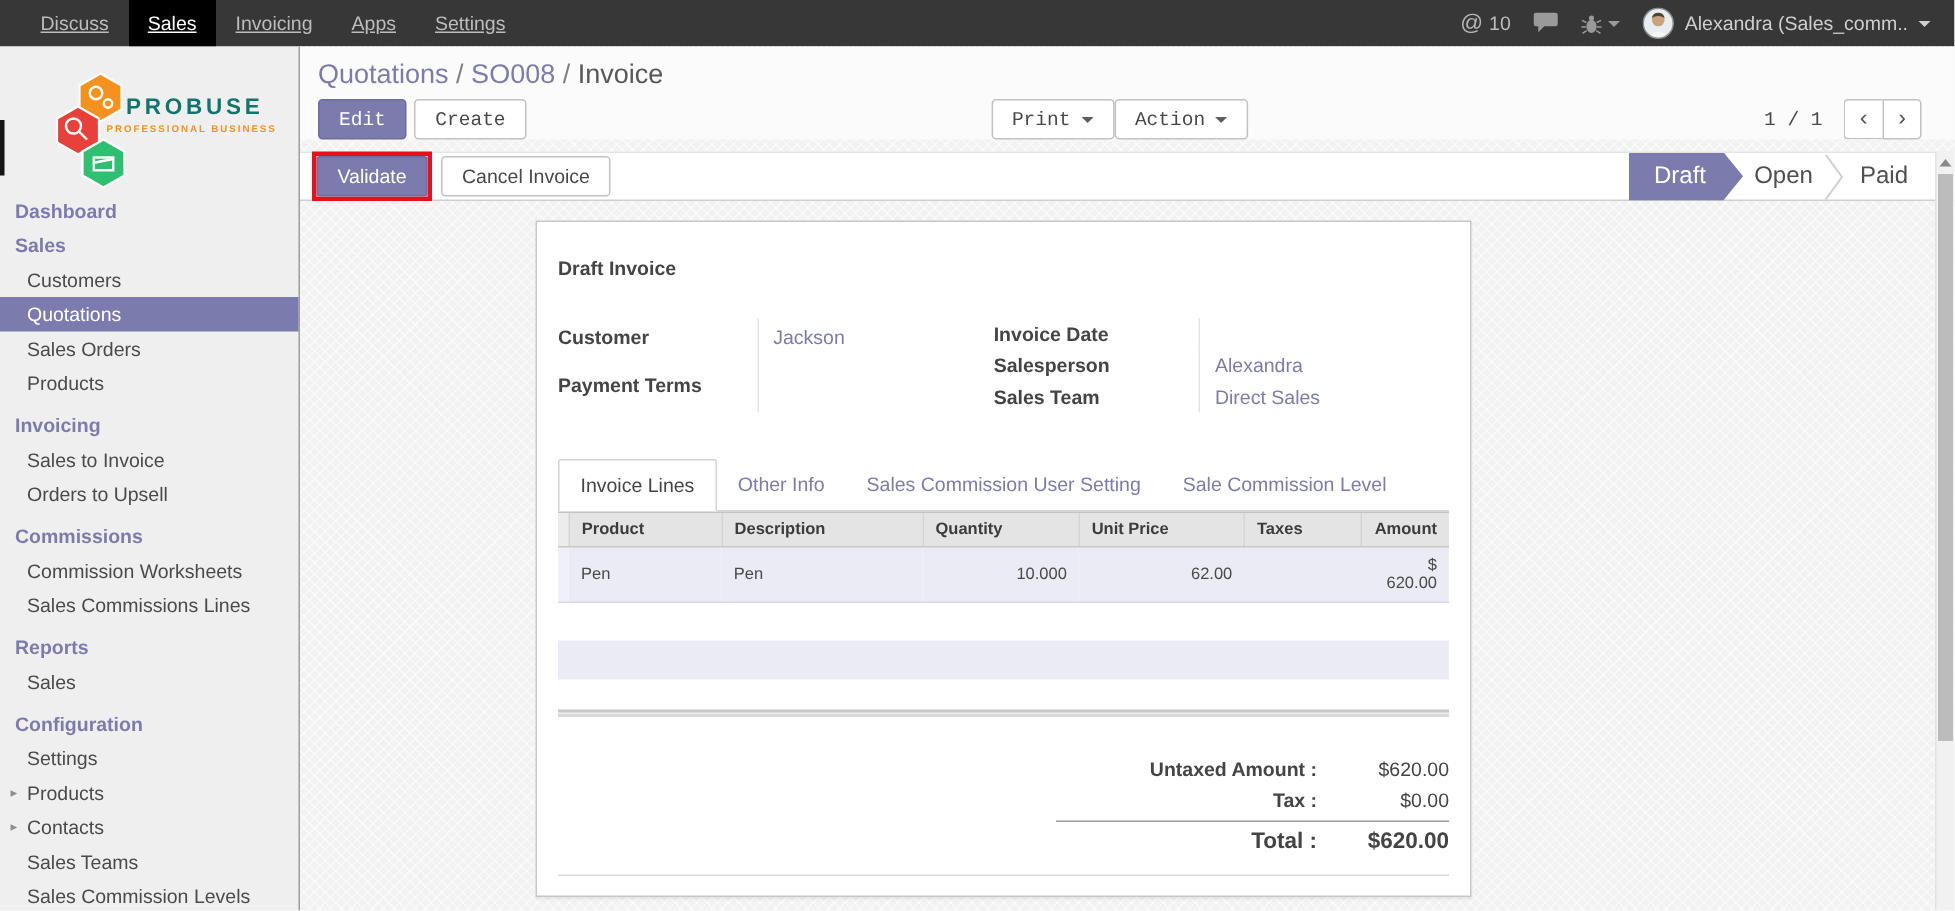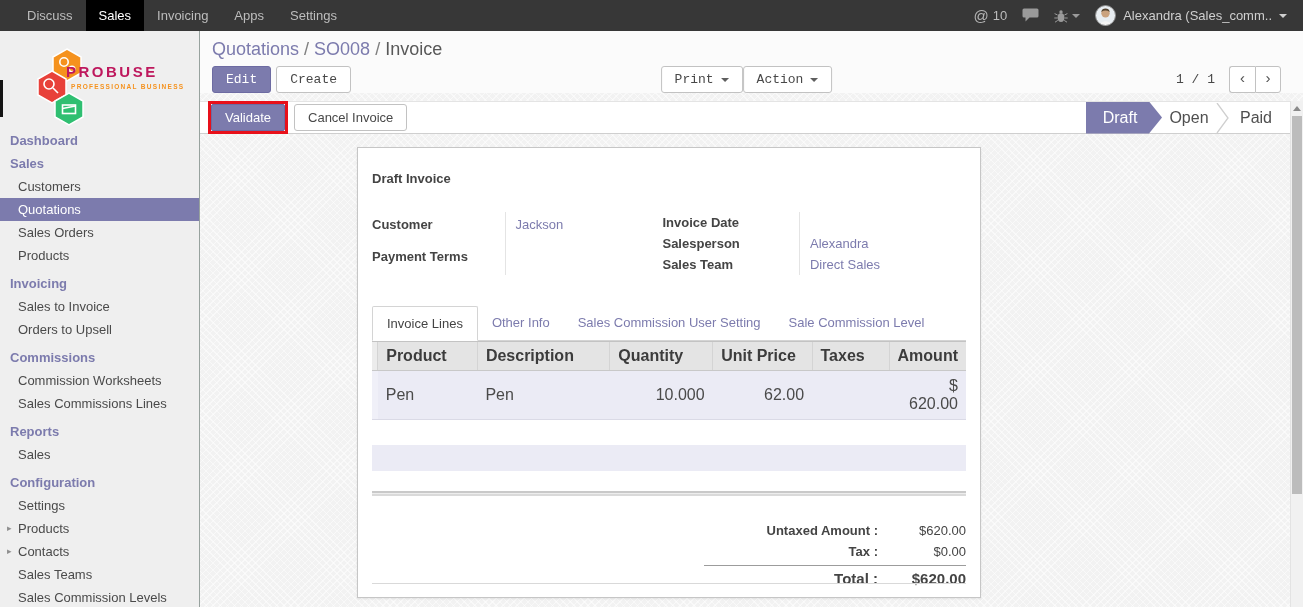--- a/index.html
+++ b/index.html
@@ -2,21 +2,21 @@
 <html><head>
 <meta charset="utf-8">
 <style>
   * { box-sizing: border-box; margin: 0; padding: 0; }
   html,body { width:1303px; height:607px; overflow:hidden; }
   body { font-family:"Liberation Sans", sans-serif; background:#fff; position:relative; }
 
   
   .topbar { height:31px; background:#373737; display:flex; align-items:stretch; color:#bdbdbd; font-size:13px; }
   .menu-left { display:flex; margin-left:14px; }
-  .menu-item { padding:0 13px; display:flex; align-items:center; cursor:pointer; white-space:nowrap; }
+  .menu-item { padding:0 13px; display:flex; align-items:center; cursor:pointer; white-space:nowrap;text-decoration:underline; }
   .menu-item.active { background:#000; color:#fff; }
   .menu-right { margin-left:auto; display:flex; align-items:center; padding-right:16px; gap:15px; }
   .mention { display:flex; align-items:center; gap:4px; cursor:pointer; }
   .at-glyph { font-size:15px; color:#b5b5b5; }
   .icon-btn { display:flex; align-items:center; gap:4px; cursor:pointer; }
   .caret-down { width:0; height:0; border-left:4px solid transparent; border-right:4px solid transparent; border-top:4px solid #9a9a9a; }
   .user-menu { display:flex; align-items:center; gap:7px; cursor:pointer; }
   .user-name { color:#cfcfcf; }
   .user-menu .caret-down { border-top-color:#cfcfcf; }
 
@@ -25,21 +25,21 @@
   .sidebar { width:200px; flex-shrink:0; background:#efefef; border-right:1px solid #97a29e; position:relative; }
   .main { flex:1; position:relative; overflow:hidden;
           background-color:#f2f2f2;
           background-image:
             repeating-linear-gradient(45deg,  rgba(255,255,255,.5) 0 1px, transparent 1px 5px),
             repeating-linear-gradient(135deg, rgba(255,255,255,.5) 0 1px, transparent 1px 5px); }
 
   
   .logo { position:relative; height:92px; }
   .logo-svg { position:absolute; left:36px; top:6px; }
-  .logo-title { position:absolute; left:66px; top:32px; font-size:15px; font-weight:bold; color:#be185d; letter-spacing:2.5px; }
+  .logo-title { position:absolute; left:84px; top:32px; font-size:15px; font-weight:bold; color:#0f766e; letter-spacing:2.5px; }
   .logo-sub { position:absolute; left:71px; top:52px; font-size:6.5px; color:#f5921e; letter-spacing:1.3px; font-weight:bold; }
   .nav { margin-top:6px; font-size:13px; }
   .nav-heading { color:#7c7bad; font-weight:bold; padding:4px 0 4px 10px; cursor:pointer; }
   .nav-heading.spaced { margin-top:5px; }
   .nav-item { color:#4a4a4a; padding:4px 0 4px 18px; cursor:pointer; position:relative; }
   .nav-item.selected { background:#7c7bad; color:#fff; }
   .expand-caret { position:absolute; left:7px; top:6px; color:#8e8e8e; font-size:9px; }
   .edge-notch { position:absolute; left:0; top:80px; width:3px; height:37px; background:#141414; z-index:6; }
 
   
@@ -89,21 +89,21 @@
   .fgroup.left .flabel { width:133px; padding:5px 0; }
   .fgroup.left .fvalue { padding:5px 10px; }
   .fgroup.right .flabel { width:137px; padding:3px 0; }
   .fgroup.right .fvalue { padding:3px 10px; }
   .fvalue.empty { cursor:default; }
 
   .tabs { display:flex; margin-top:31px; border-bottom:1px solid #d4d4d4; }
   .tab { font-size:13px; color:#7c7bad; padding:9px 14px; cursor:pointer; white-space:nowrap; }
   .tab.active { color:#444; background:#fff; border:1px solid #d4d4d4; border-bottom:1px solid #fff; margin-bottom:-1px; border-radius:2px 2px 0 0; }
 
-  table.lines { width:100%; border-collapse:collapse; font-size:16px; }
+  table.lines { width:100%; border-collapse:collapse; font-size:11px; }
   .lines th { background:#e4e4e4; color:#3c3c3c; font-weight:bold; text-align:left; padding:5px 8px; border-top:1px solid #c3c3c3; border-bottom:1px solid #c8c8c8; border-left:1px solid #d4d4d4; }
   .lines th.handle { background:#ececec; padding:0; border-left:none; }
   .lines td { background:#ebebf5; padding:6px 8px; color:#4a4a4a; border-bottom:1px solid #dadae6; }
   .lines td.handle { padding:0; background:#f0f0f8; }
   .lines .num { text-align:right; }
 
   .empty-row-bar { height:26px; background:#ebebf5; margin-top:25px; }
   .hsep { margin-top:20px; height:5px; background:#ededed; border-top:2px solid #c9c9c9; border-bottom:2px solid #dadada; }
 
   .totals { width:262px; margin:24px 0 0 auto; font-size:13px; color:#444; }

